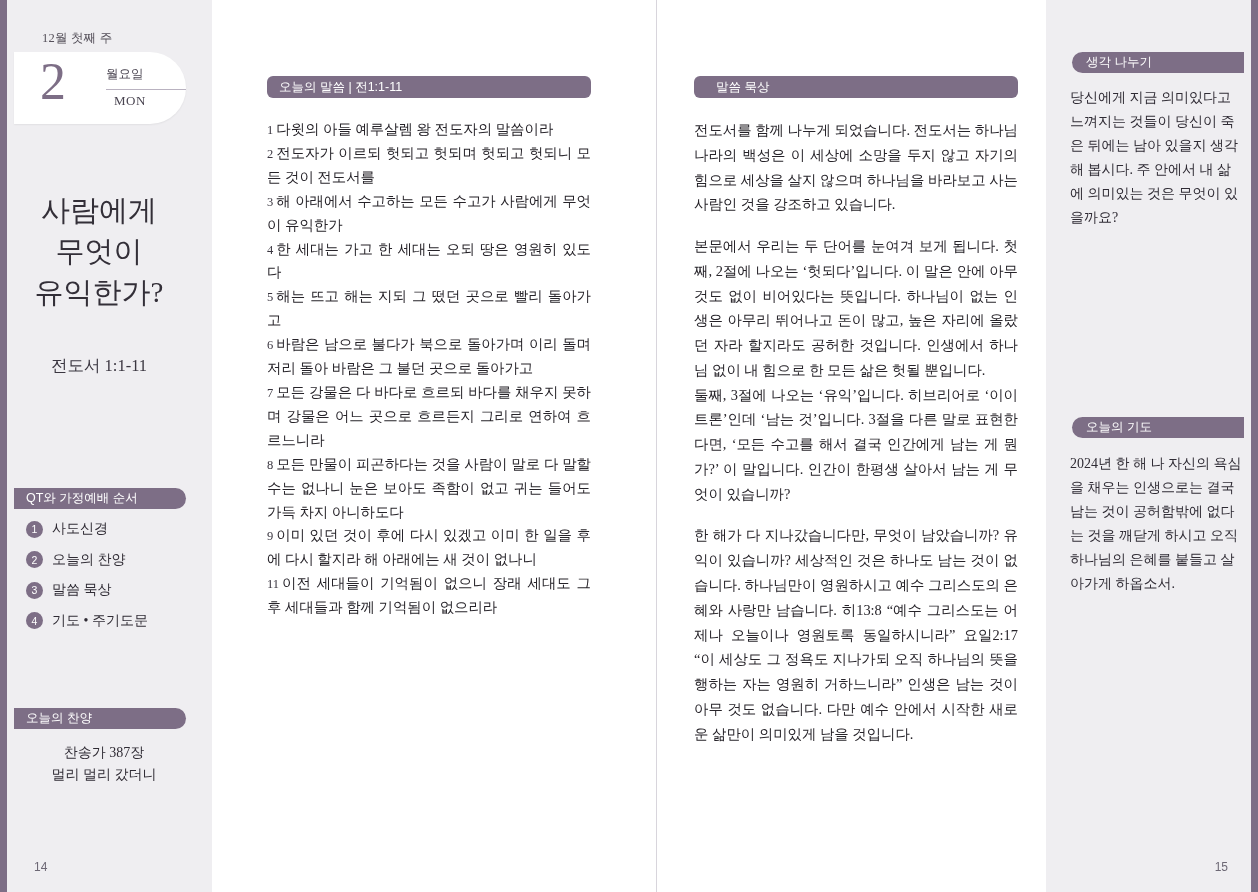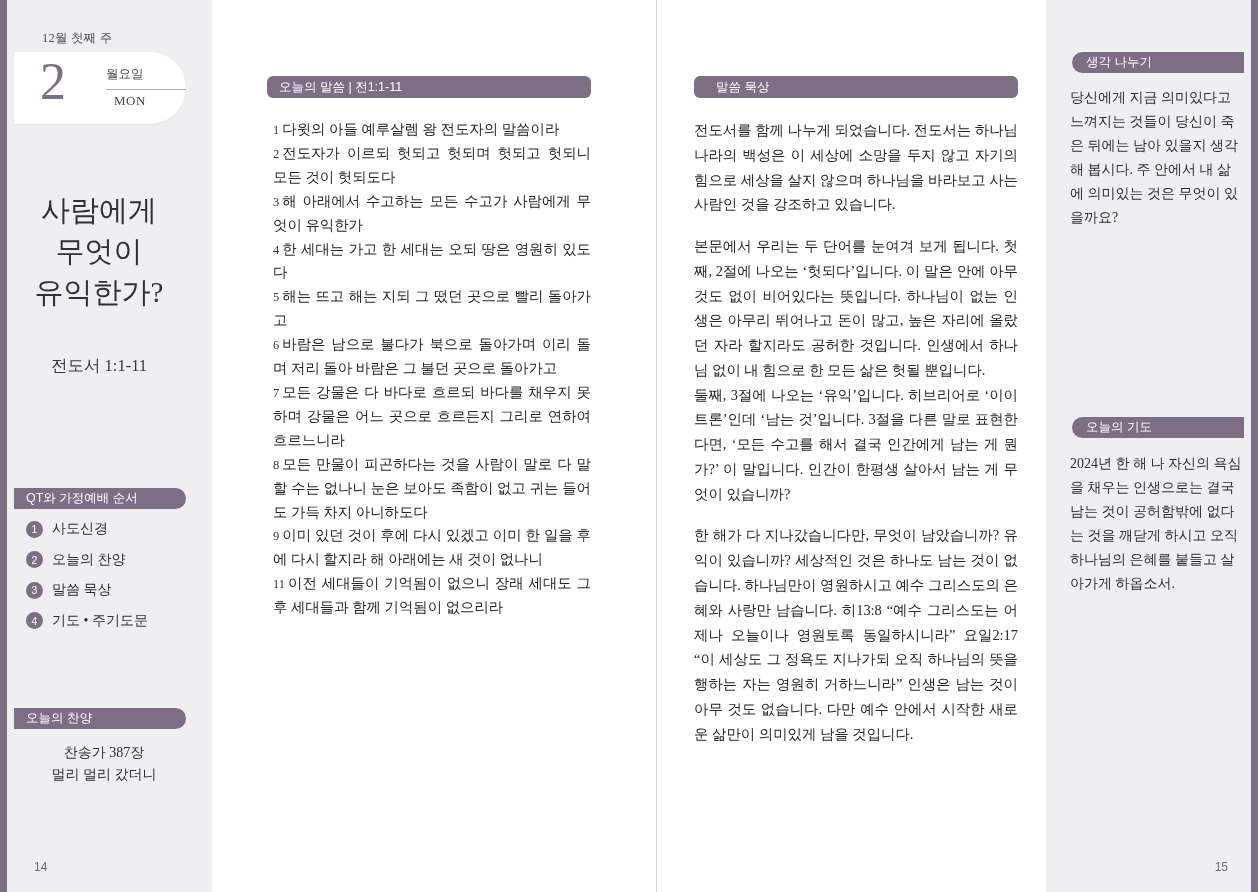--- a/index.html
+++ b/index.html
@@ -128,21 +128,21 @@
     background: #7d6e86;
     color: #ffffff;
     font-size: 12.5px;
     display: flex; align-items: center;
     padding-left: 12px;
     font-family: "Liberation Sans", sans-serif;
     margin-bottom: 20px;
     border-radius: 6px;
   }
   .col-head.meditation { padding-left: 22px; background: #7d6e86; }
-  .verses { font-size: 14.4px; line-height: 1.66; color: #262329; text-align: justify; margin-left: 6px; }
+  .verses { font-size: 14.4px; line-height: 1.66; color: #262329; text-align: justify; }
   .verse { display: block; }
   .verse .vnum { font-size: 12.5px; color: #3a3640; margin-right: 3px; }
   .para {
     font-size: 14.4px; line-height: 1.72; color: #262329;
     text-align: justify; margin: 0 0 17px 0;
   }
   
   .col-right {
     width: 212px;
     background: #efeef1;
@@ -230,21 +230,21 @@
     <div class="pagenum-left">14</div>
   </div>
 
   <div class="col-center">
     <div class="gutter-line"></div>
 
     <div class="textcol first">
       <div class="col-head">오늘의 말씀 | 전1:1-11</div>
       <div class="verses">
         <span class="verse"><span class="vnum">1</span><span>다윗의 아들 예루살렘 왕 전도자의 말씀이라</span></span>
-        <span class="verse"><span class="vnum">2</span><span>전도자가 이르되 헛되고 헛되며 헛되고 헛되니 모든 것이 헛되도다</span></span>
+        <span class="verse"><span class="vnum">2</span><span>전도자가 이르되 헛되고 헛되며 헛되고 헛되니 모든 것이 전도서를</span></span>
         <span class="verse"><span class="vnum">3</span><span>해 아래에서 수고하는 모든 수고가 사람에게 무엇이 유익한가</span></span>
         <span class="verse"><span class="vnum">4</span><span>한 세대는 가고 한 세대는 오되 땅은 영원히 있도다</span></span>
         <span class="verse"><span class="vnum">5</span><span>해는 뜨고 해는 지되 그 떴던 곳으로 빨리 돌아가고</span></span>
         <span class="verse"><span class="vnum">6</span><span>바람은 남으로 불다가 북으로 돌아가며 이리 돌며 저리 돌아 바람은 그 불던 곳으로 돌아가고</span></span>
         <span class="verse"><span class="vnum">7</span><span>모든 강물은 다 바다로 흐르되 바다를 채우지 못하며 강물은 어느 곳으로 흐르든지 그리로 연하여 흐르느니라</span></span>
         <span class="verse"><span class="vnum">8</span><span>모든 만물이 피곤하다는 것을 사람이 말로 다 말할 수는 없나니 눈은 보아도 족함이 없고 귀는 들어도 가득 차지 아니하도다</span></span>
         <span class="verse"><span class="vnum">9</span><span>이미 있던 것이 후에 다시 있겠고 이미 한 일을 후에 다시 할지라 해 아래에는 새 것이 없나니</span></span>
         <span class="verse"><span class="vnum">11</span><span>이전 세대들이 기억됨이 없으니 장래 세대도 그 후 세대들과 함께 기억됨이 없으리라</span></span>
       </div>
     </div>

